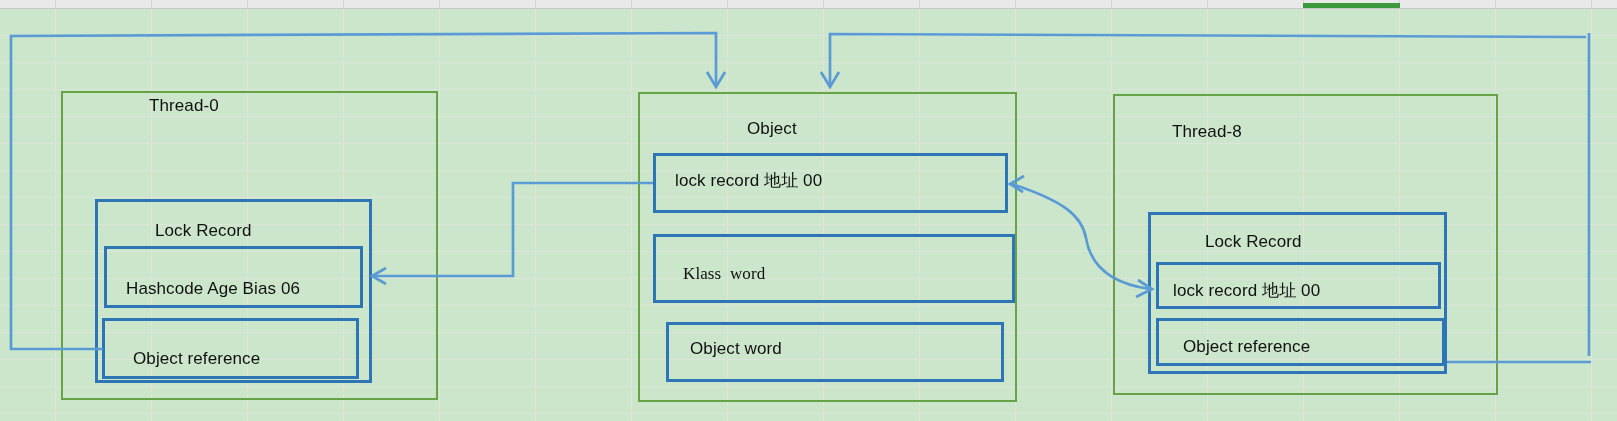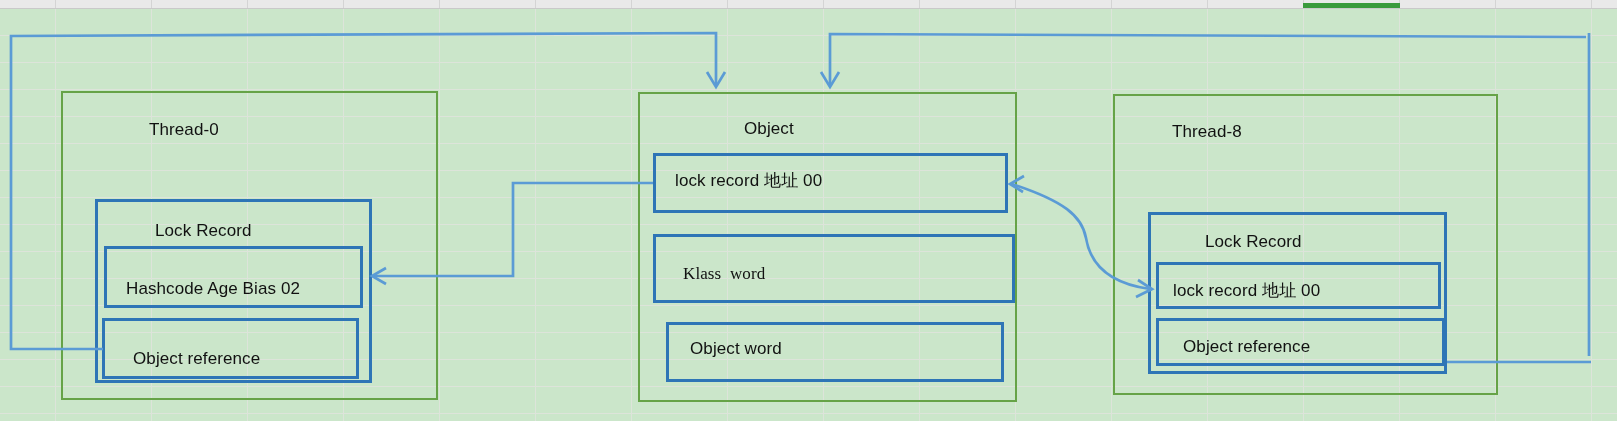--- a/index.html
+++ b/index.html
@@ -65,33 +65,33 @@
 </head>
 <body>
 
 <div class="stage">
 
   <div class="header-row">
     <div class="selection-edge"></div>
   </div>
 
   <div class="gbox" style="left:61px;top:91px;width:377px;height:309px;"></div>
-  <div class="lbl" style="left:149px;top:120px;">Thread-0</div>
+  <div class="lbl" style="left:149px;top:96px;">Thread-0</div>
 
   <div class="bbox" style="left:95px;top:199px;width:277px;height:184px;"></div>
   <div class="lbl" style="left:155px;top:221px;">Lock Record</div>
 
   <div class="bbox" style="left:104px;top:246px;width:259px;height:62px;"></div>
-  <div class="lbl" style="left:126px;top:279px;">Hashcode Age Bias 02</div>
+  <div class="lbl" style="left:126px;top:279px;">Hashcode Age Bias 06</div>
 
   <div class="bbox" style="left:102px;top:318px;width:257px;height:61px;"></div>
   <div class="lbl" style="left:133px;top:349px;">Object reference</div>
 
   <div class="gbox" style="left:638px;top:92px;width:379px;height:310px;"></div>
-  <div class="lbl" style="left:744px;top:119px;">Object</div>
+  <div class="lbl" style="left:727px;top:119px;padding-left:20px;">Object</div>
 
   <div class="bbox" style="left:653px;top:153px;width:355px;height:60px;"></div>
   <div class="lbl" style="left:675px;top:171px;">lock record 地址 00</div>
 
   <div class="bbox" style="left:653px;top:234px;width:362px;height:69px;"></div>
   <div class="lbl" style="left:683px;top:264px;font-family:Liberation Serif, serif;">Klass  word</div>
 
   <div class="bbox" style="left:666px;top:322px;width:338px;height:60px;"></div>
   <div class="lbl" style="left:690px;top:339px;">Object word</div>
 

